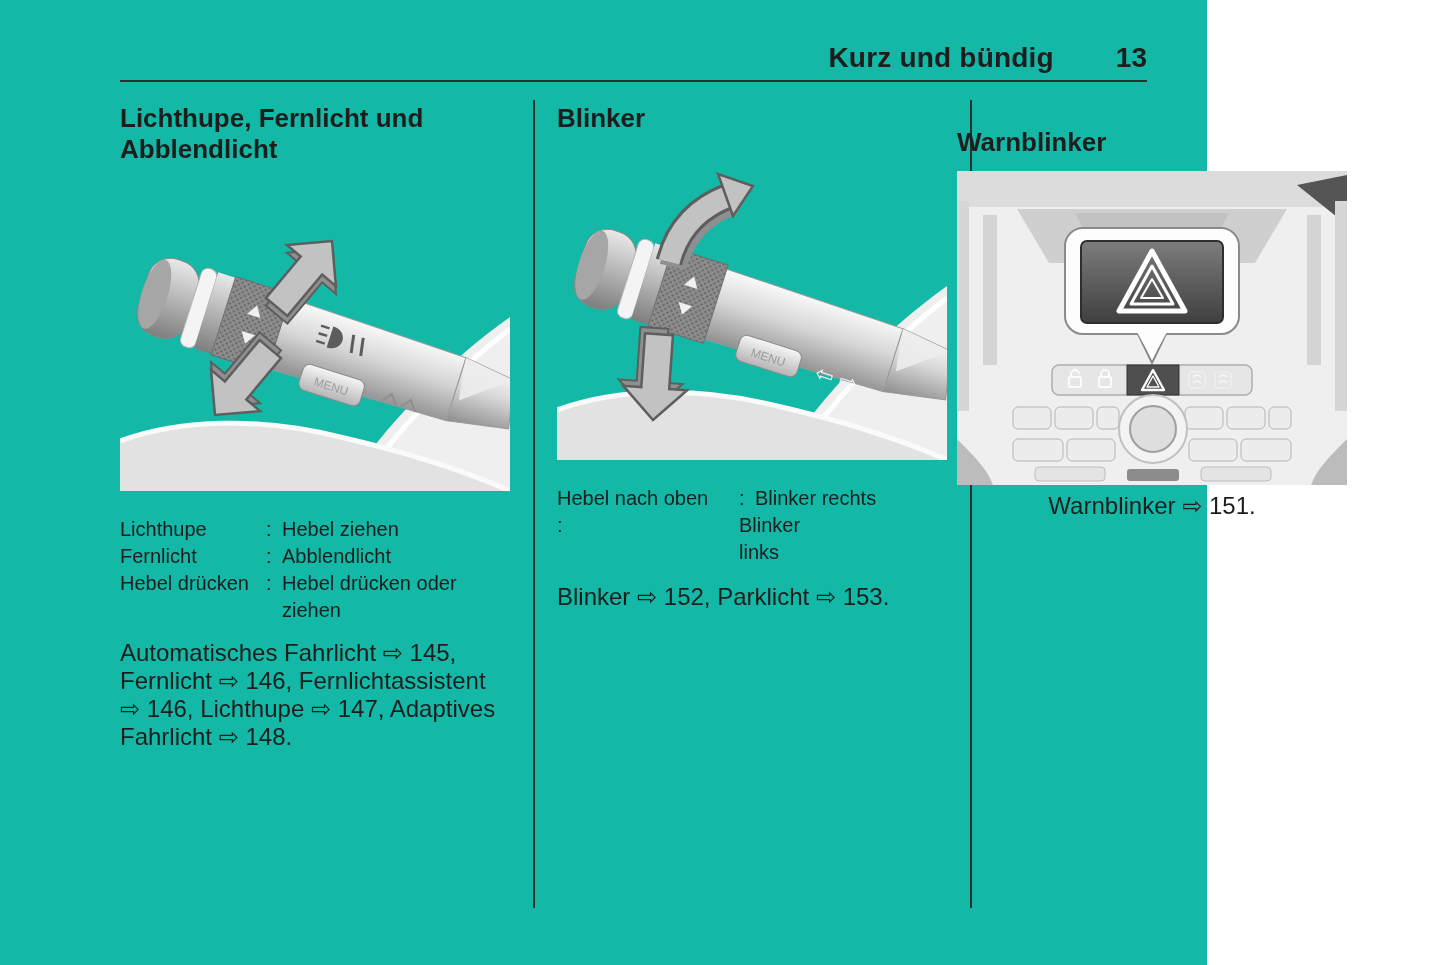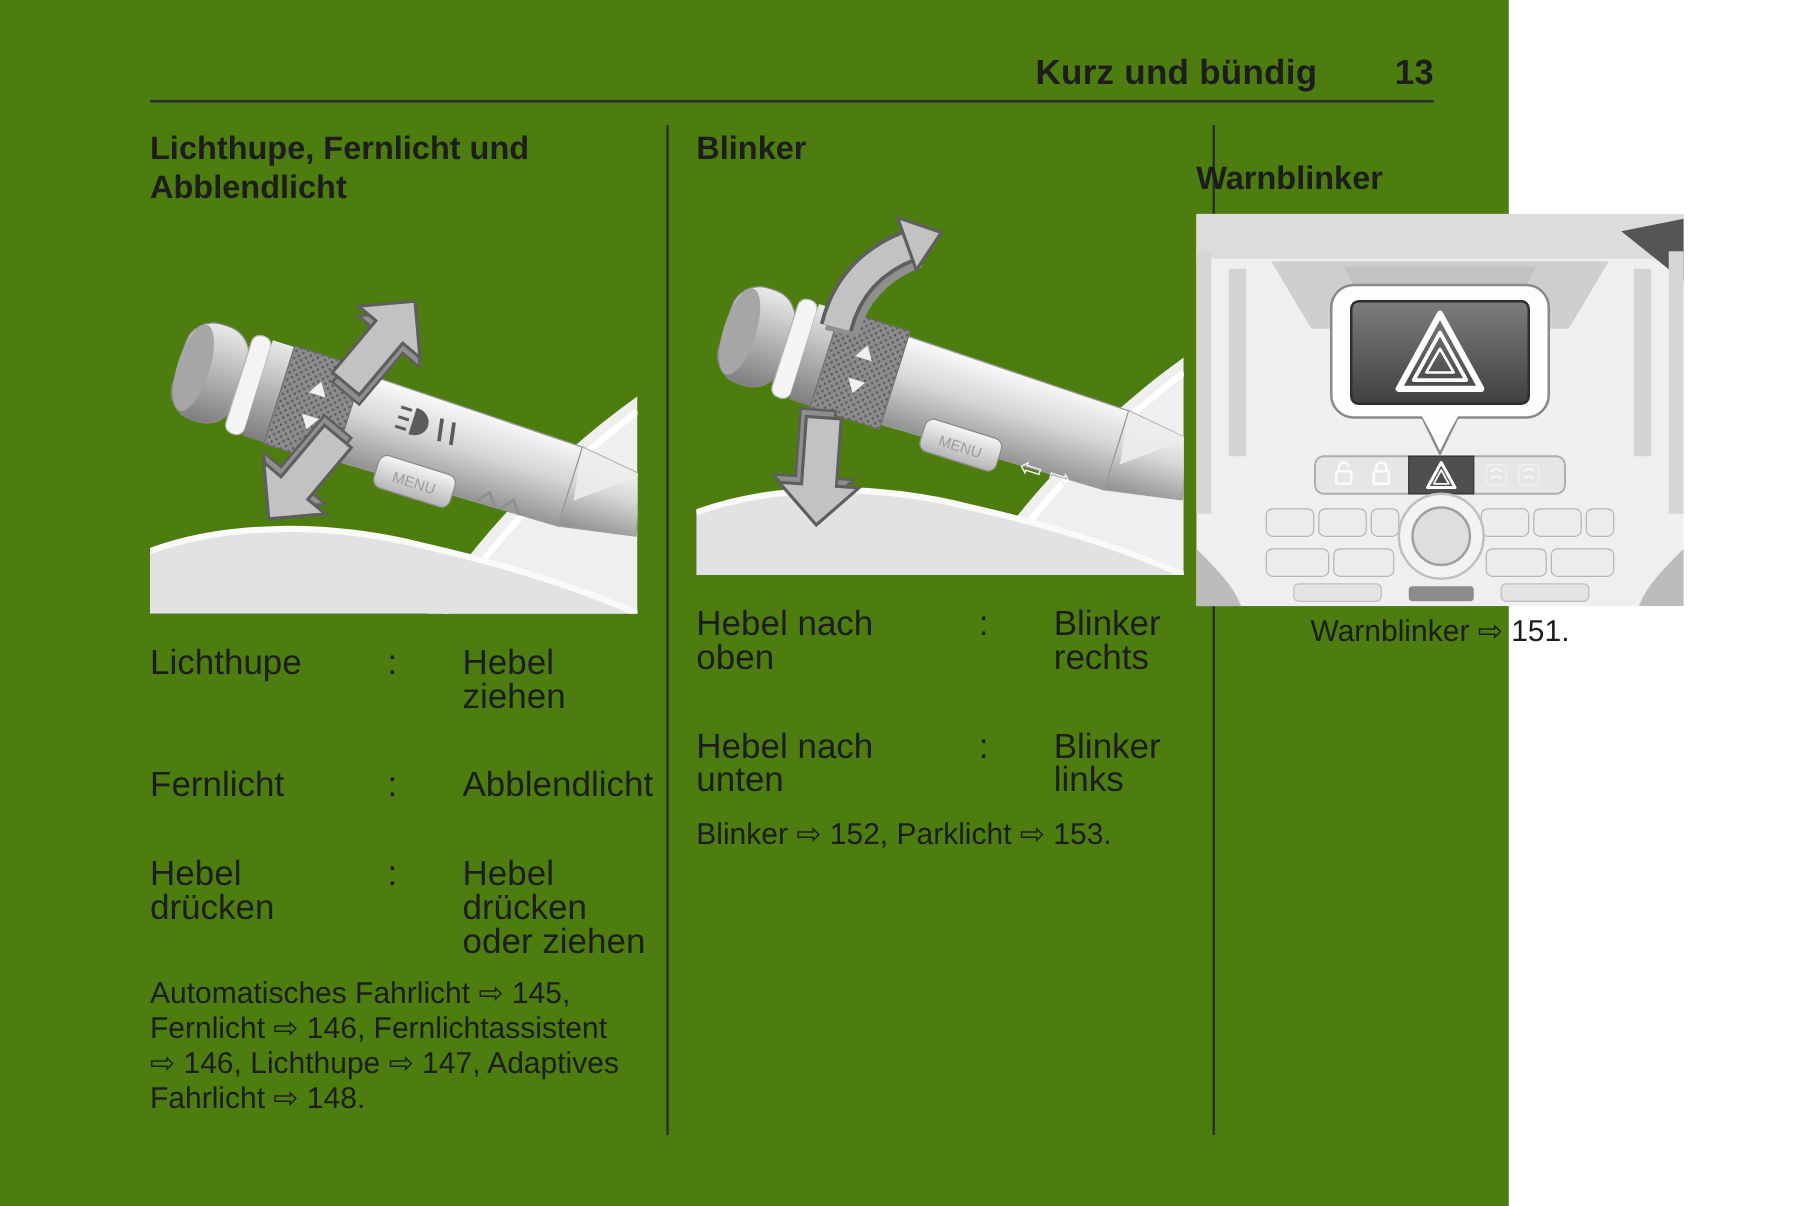--- a/index.html
+++ b/index.html
@@ -1,17 +1,17 @@
 <!DOCTYPE html>
 <html><head>
 <meta charset="utf-8">
 <style>
   * { margin:0; padding:0; box-sizing:border-box; }
   html,body { width:1445px; height:965px; background:#ffffff; font-family:"Liberation Sans", sans-serif; color:#1d1d1d; overflow:hidden; }
-  .page { position:relative; width:1207px; height:965px; background:#4d7c0f; }
+  .page { position:relative; width:1207px; height:965px; background:#14b8a6; }
 
   .header { position:absolute; left:120px; right:60px; top:42px; display:flex; justify-content:flex-end; align-items:baseline; }
   .header-title { font-size:28px; font-weight:bold; letter-spacing:0.2px; }
   .header-page { font-size:28px; font-weight:bold; margin-left:62px; }
   .header-rule { position:absolute; left:120px; right:60px; top:80px; height:2px; background:#2e2e2e; }
 
   .divider { position:absolute; top:100px; width:2px; height:808px; background:#2e2e2e; }
   .divider.d1 { left:533px; }
   .divider.d2 { left:970px; }
 
@@ -21,21 +21,21 @@
   .col.c3 { left:957px;margin-top:24px; }
 
   .col-heading { font-size:26px; font-weight:bold; line-height:31px; padding-top:3px; }
 
   .figure { display:block; }
   .figure svg { display:block; }
   .c1 .figure { margin-top:14px; }
   .c2 .figure { margin-top:24px; }
   .c3 .figure { margin-top:13px; }
 
-  .deflist { display:grid; margin-top:25px; font-size:28px; line-height:27px;gap:44px; }
+  .deflist { display:grid; margin-top:25px; font-size:20px; line-height:27px; }
   .c1 .deflist { grid-template-columns:146px 16px 1fr; }
   .c2 .deflist { grid-template-columns:182px 16px 1fr; }
   .deflist .sep { text-align:left; }
 
   .para { font-size:24px; line-height:28px; margin-top:15px; }
   .c3 .para1 { margin-top:21px; }
   .c3 .para2 { margin-top:7px;text-align:center; }
 
   .inline-icon { display:inline-block; vertical-align:-3px; margin:0 4px; }
 </style>
@@ -197,21 +197,20 @@
           <path d="M0,0 L32,32 L14,32 L14,86 L-14,86 L-14,32 L-32,32 Z" transform="translate(5,6)" fill="#8f8f8f" stroke="#5e5e5e" stroke-width="2"></path>
           <path d="M0,0 L32,32 L14,32 L14,86 L-14,86 L-14,32 L-32,32 Z" fill="#c2c2c2" stroke="#5e5e5e" stroke-width="2.5"></path>
         </g>
       </svg>
     </div>
 
     <div class="deflist">
       <span>Hebel nach oben</span>
       <span class="sep">:</span>
       <span>Blinker rechts</span>
-      <span>Hebel nach unten</span>
       <span class="sep">:</span>
       <span>Blinker links</span>
     </div>
 
     <p class="para" style="margin-top:17px;">Blinker ⇨ 152, Parklicht ⇨ 153.</p>
   </div>
 
   <div class="col c3">
     <div class="col-heading">Warnblinker</div>
 

